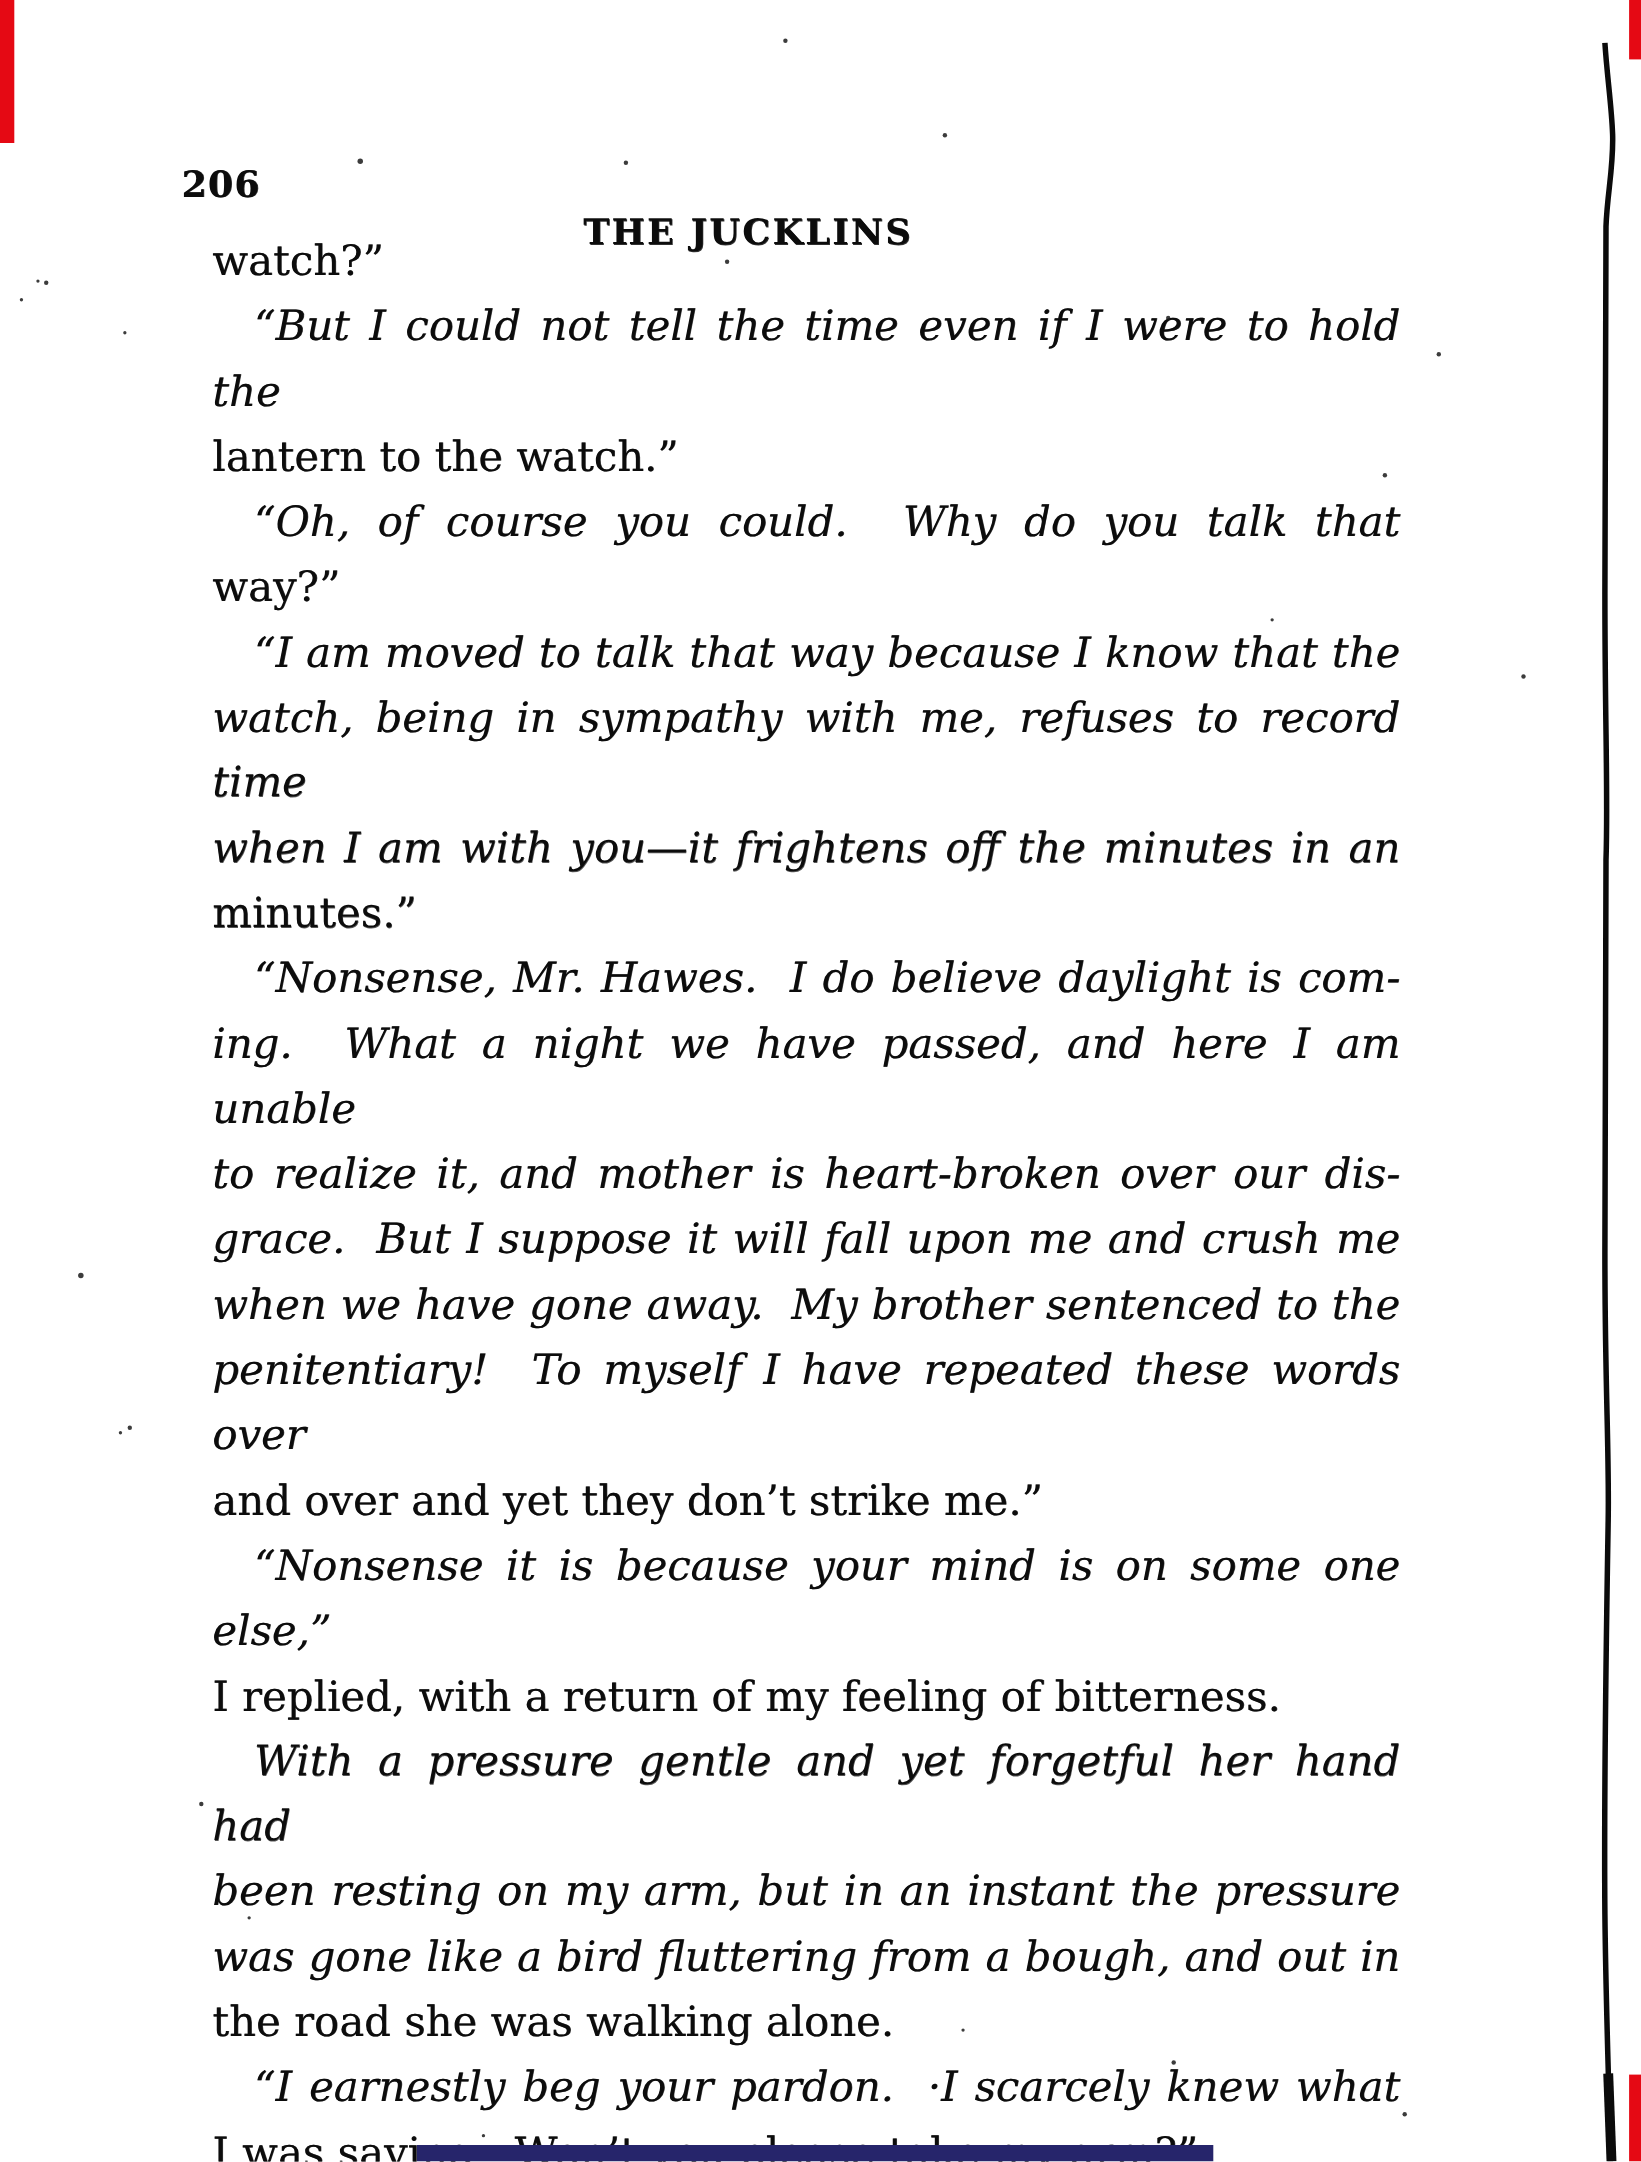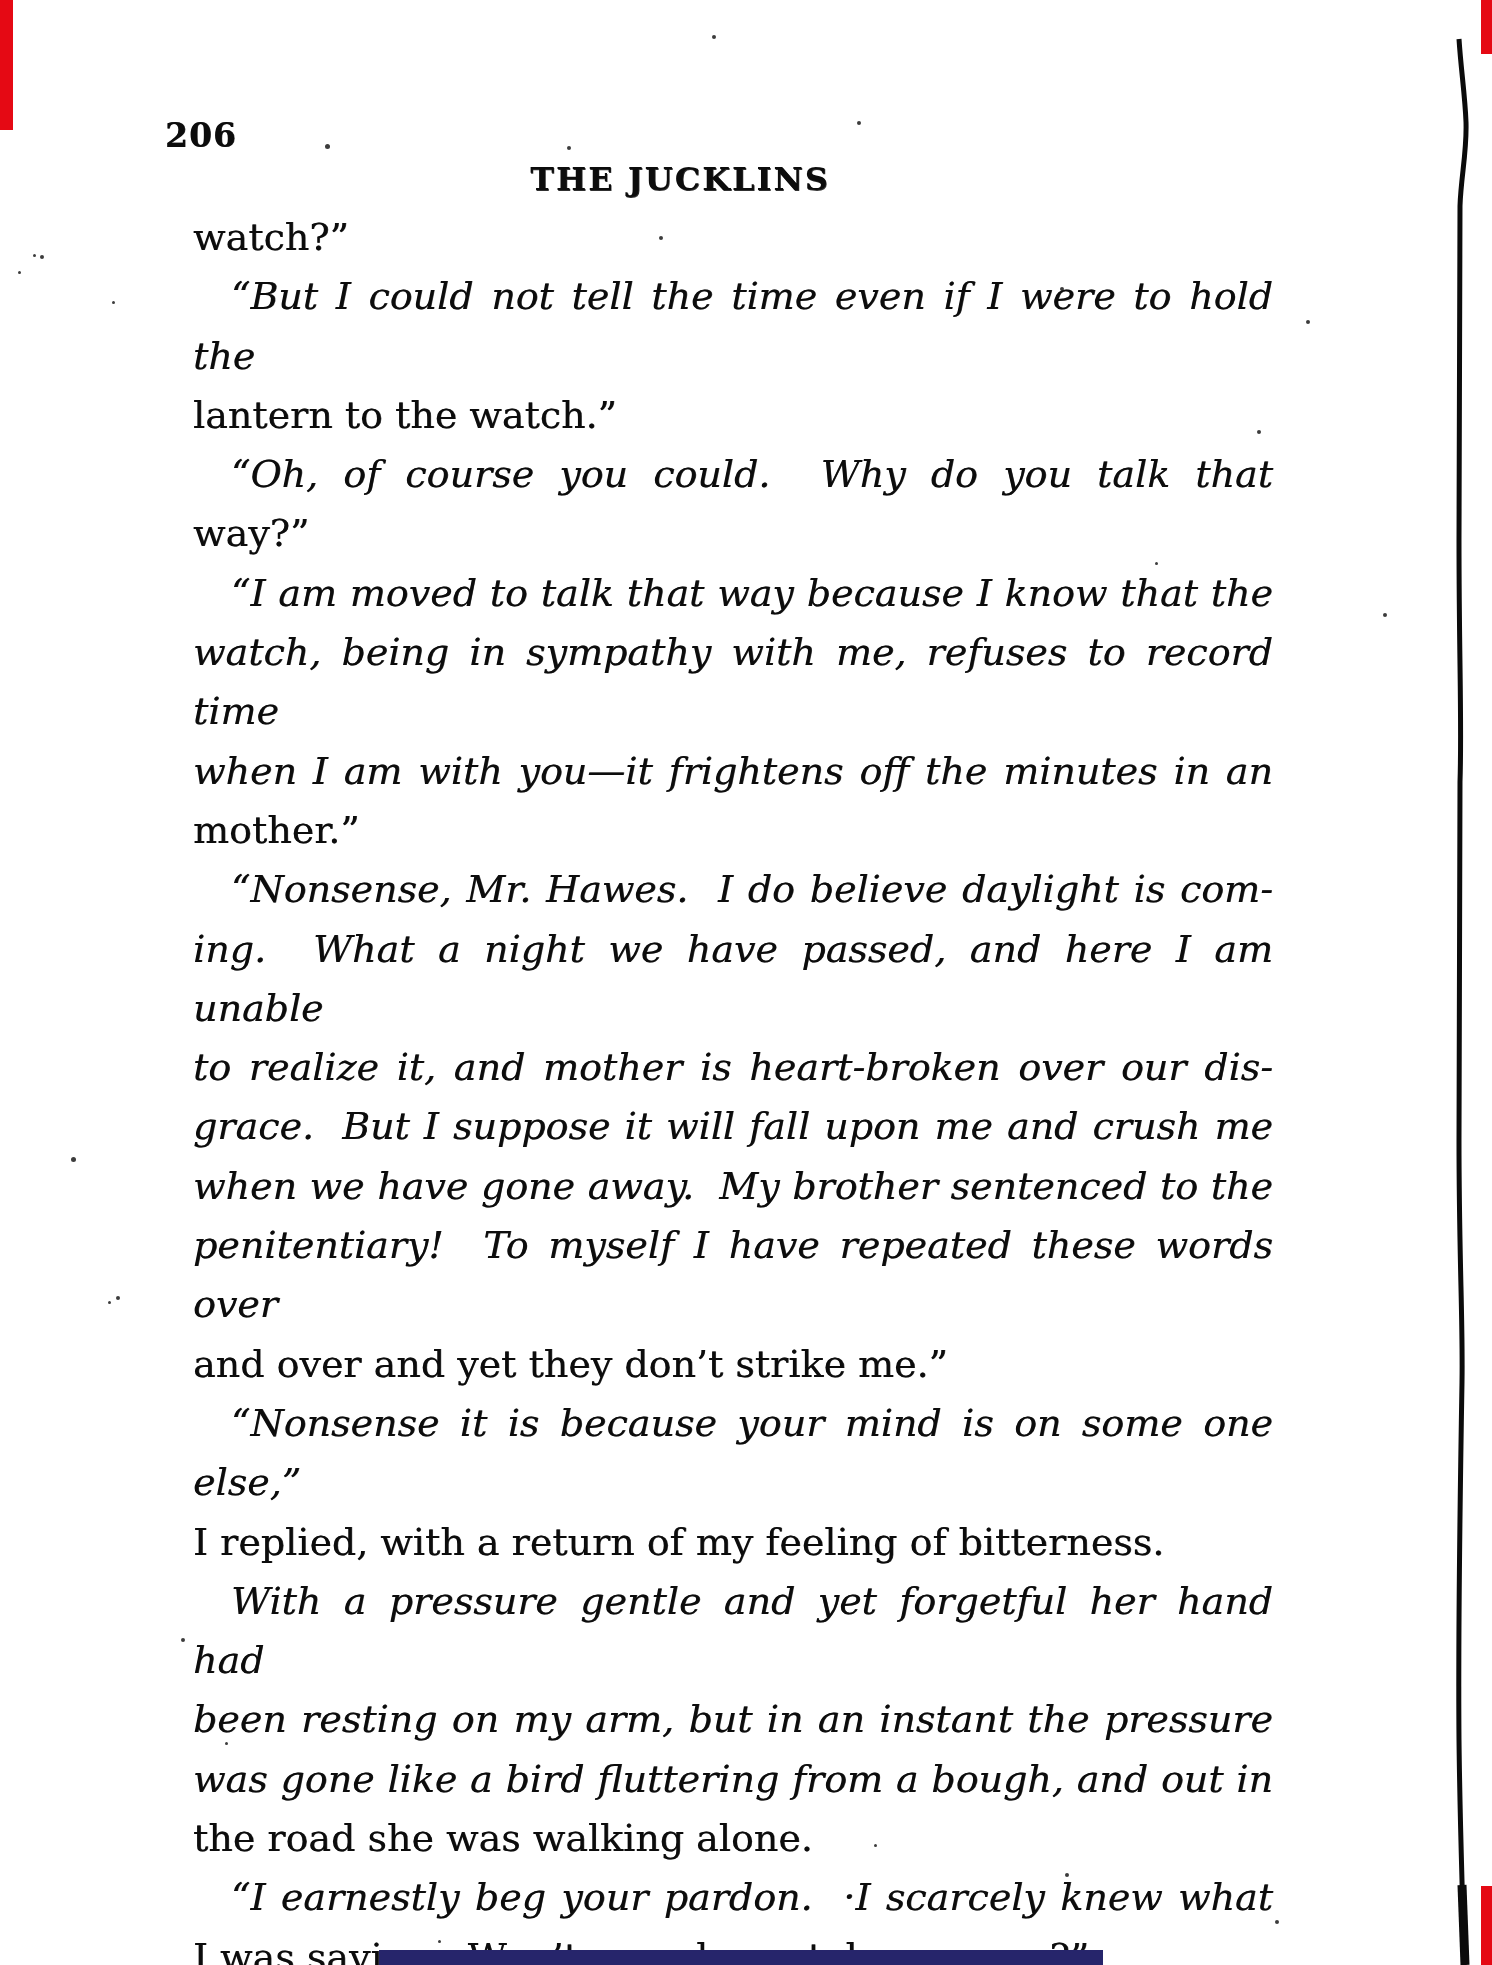--- a/index.html
+++ b/index.html
@@ -4,21 +4,21 @@
 <style>
   html,body{margin:0;padding:0;}
   body{
     width:1492px;height:1965px;
     background:#ffffff;
     font-family:"DejaVu Serif","Liberation Serif",serif;
     position:relative;overflow:hidden;
   }
   .page{position:absolute;inset:0;}
   
-  .page-header{position:absolute;left:0;top:112px;width:1360px;height:46px;}
+  .page-header{position:absolute;left:0;top:144px;width:1360px;height:46px;}
   .page-number{
     position:absolute;left:165px;top:4px;
     font-size:33px;font-weight:bold;letter-spacing:1px;
     text-shadow:0.6px 0.4px 0 rgba(12,12,12,.8);
   }
   .running-title{
     position:absolute;left:0;right:0;top:0;text-align:center;
     font-size:32px;font-weight:bold;letter-spacing:2px;
     text-shadow:0.7px 0.5px 0 rgba(12,12,12,.85);
     margin-top:48px;
@@ -61,21 +61,21 @@
 
   <main class="text-block" id="textblock">
       <div class="line">watch?”</div>
       <div class="line indent just">“But I could not tell the time even if I were to hold the</div>
       <div class="line">lantern to the watch.”</div>
       <div class="line indent just">“Oh, of course you could.&nbsp; Why do you talk that</div>
       <div class="line">way?”</div>
       <div class="line indent just">“I am moved to talk that way because I know that the</div>
       <div class="line just">watch, being in sympathy with me, refuses to record time</div>
       <div class="line just">when I am with you—it frightens off the minutes in an</div>
-      <div class="line">mother.”</div>
+      <div class="line">minutes.”</div>
       <div class="line indent just">“Nonsense, Mr. Hawes.&nbsp; I do believe daylight is com-</div>
       <div class="line just">ing.&nbsp; What a night we have passed, and here I am unable</div>
       <div class="line just">to realize it, and mother is heart-broken over our dis-</div>
       <div class="line just">grace.&nbsp; But I suppose it will fall upon me and crush me</div>
       <div class="line just">when we have gone away.&nbsp; My brother sentenced to the</div>
       <div class="line just">penitentiary!&nbsp; To myself I have repeated these words over</div>
       <div class="line">and over and yet they don’t strike me.”</div>
       <div class="line indent just">“Nonsense it is because your mind is on some one else,”</div>
       <div class="line">I replied, with a return of my feeling of bitterness.</div>
       <div class="line indent just">With a pressure gentle and yet forgetful her hand had</div>

